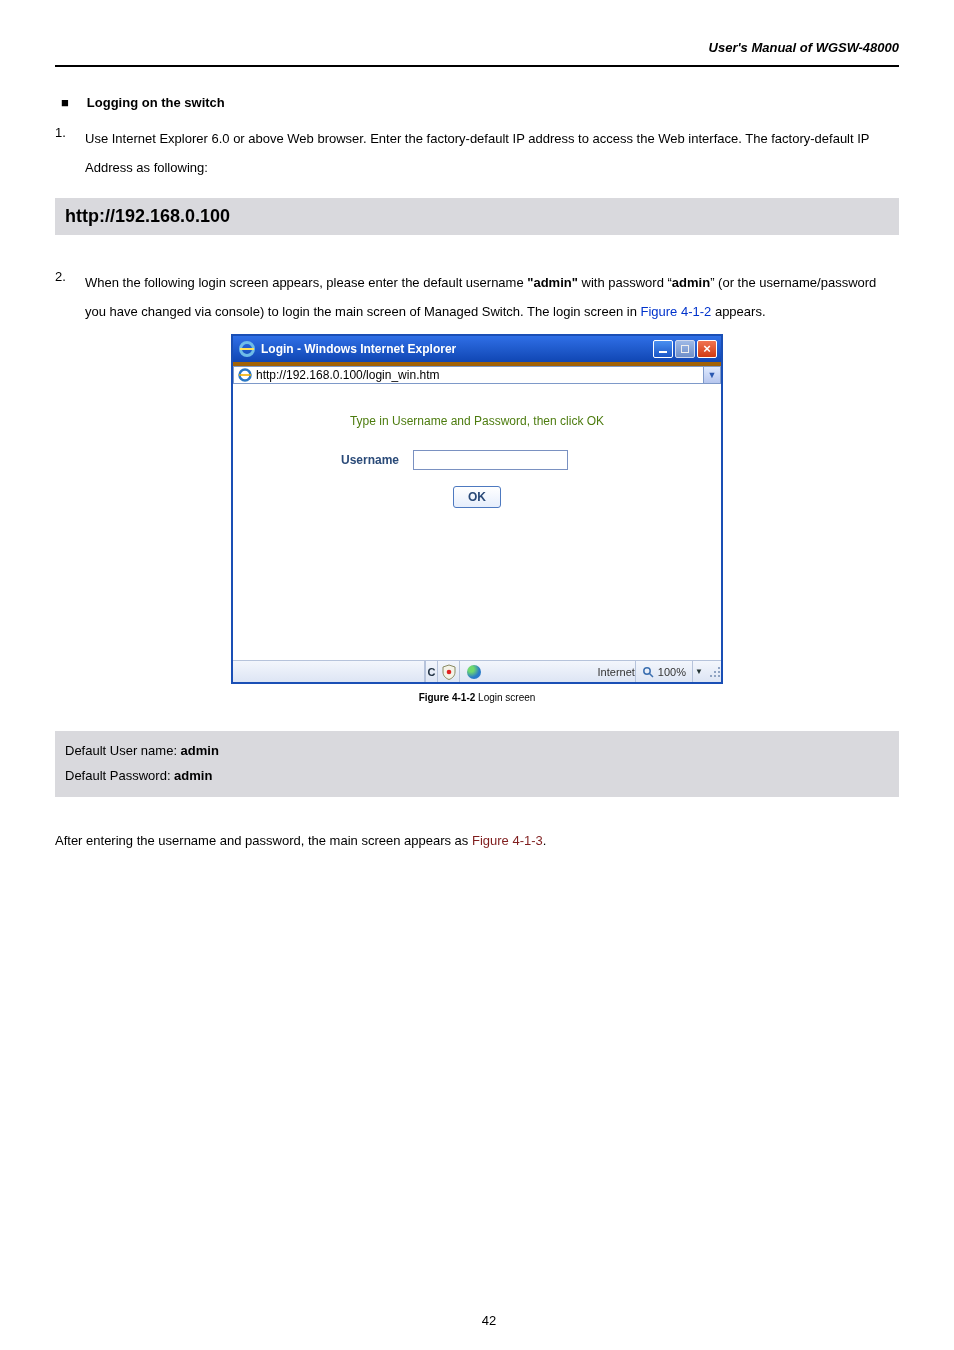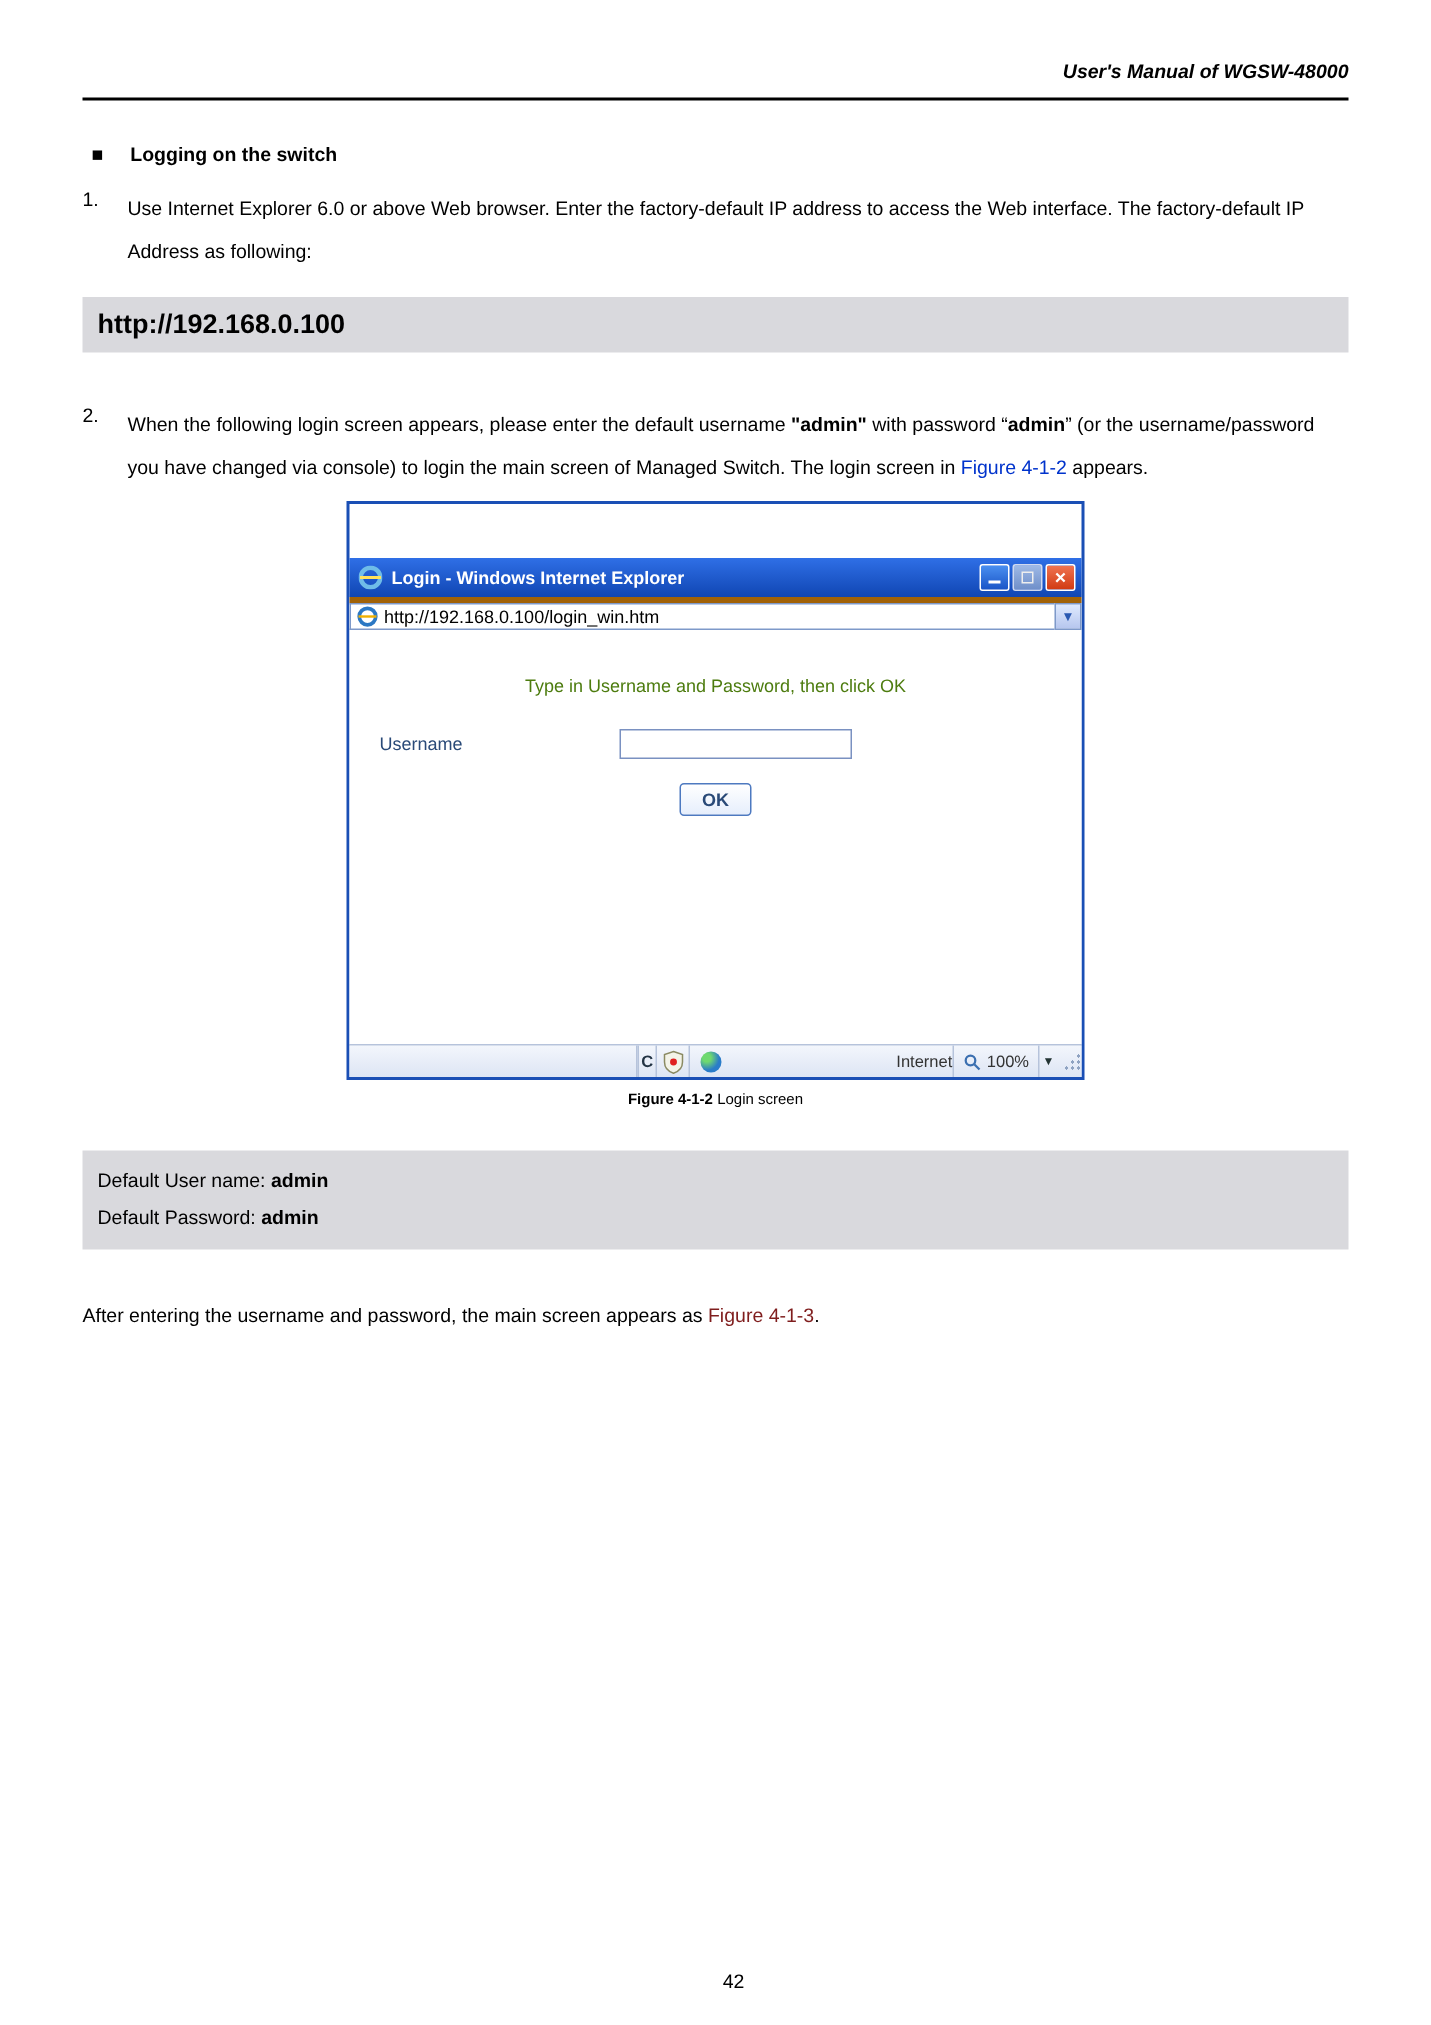--- a/index.html
+++ b/index.html
@@ -47,21 +47,20 @@
     border: 2px solid #1a4fb5;
     background: #fff;
     font-family: Tahoma, Arial, sans-serif;
     font-size: 12px;
   }
   .titlebar {
     height: 26px;
     background: linear-gradient(to bottom, #2f6fe6, #1046b3);
     display: flex; align-items: center; justify-content: space-between;
     padding: 0 4px 0 6px;
-    margin-top: 36px;
   }
   .titlebar-left { display: flex; align-items: center; gap: 6px; }
   .ie-logo { width: 16px; height: 16px; position: relative; }
   .ie-logo svg { display: block; }
   .title-text { color: #fff; font-weight: bold; font-size: 12px; }
   .winbtns { display: flex; gap: 2px; }
   .winbtn {
     width: 20px; height: 18px; border: 1px solid #fff; border-radius: 2px;
     display: flex; align-items: center; justify-content: center;
     font-size: 12px; font-weight: bold; color: #fff;
@@ -88,21 +87,21 @@
     border: 1px solid #7e99c9; display: flex; align-items: center; justify-content: center;
     color: #2a59b1; font-size: 9px;
   }
 
   .ie-content {
     height: 276px; background: #fff; padding: 30px 20px 0 20px;
     color: #335; font-size: 12px;
   }
   .ie-content .hint { text-align: center; font-weight: normal; color: #4d7c0f; margin-bottom: 22px; }
   .formrow { display: flex; align-items: center; margin-bottom: 8px; }
-  .formrow label { width: 160px; font-weight: normal; color: #2a4a78; padding-right: 14px; }
+  .formrow label { width: 160px; text-align: right; font-weight: bold; color: #2a4a78; padding-right: 14px; }
   .formrow input { width: 155px; height: 20px; border: 1px solid #7a91c1; background: #fff; }
   .okwrap { text-align: center; margin-top: 16px; }
   .okbtn {
     display: inline-block; padding: 3px 14px; border: 1px solid #4d79c0;
     border-radius: 3px; color: #2a4a78; font-weight: bold;
     background: linear-gradient(to bottom, #fff, #e6eefc);
   }
 
   .statusbar {
     height: 22px; border-top: 1px solid #b6c3db;

